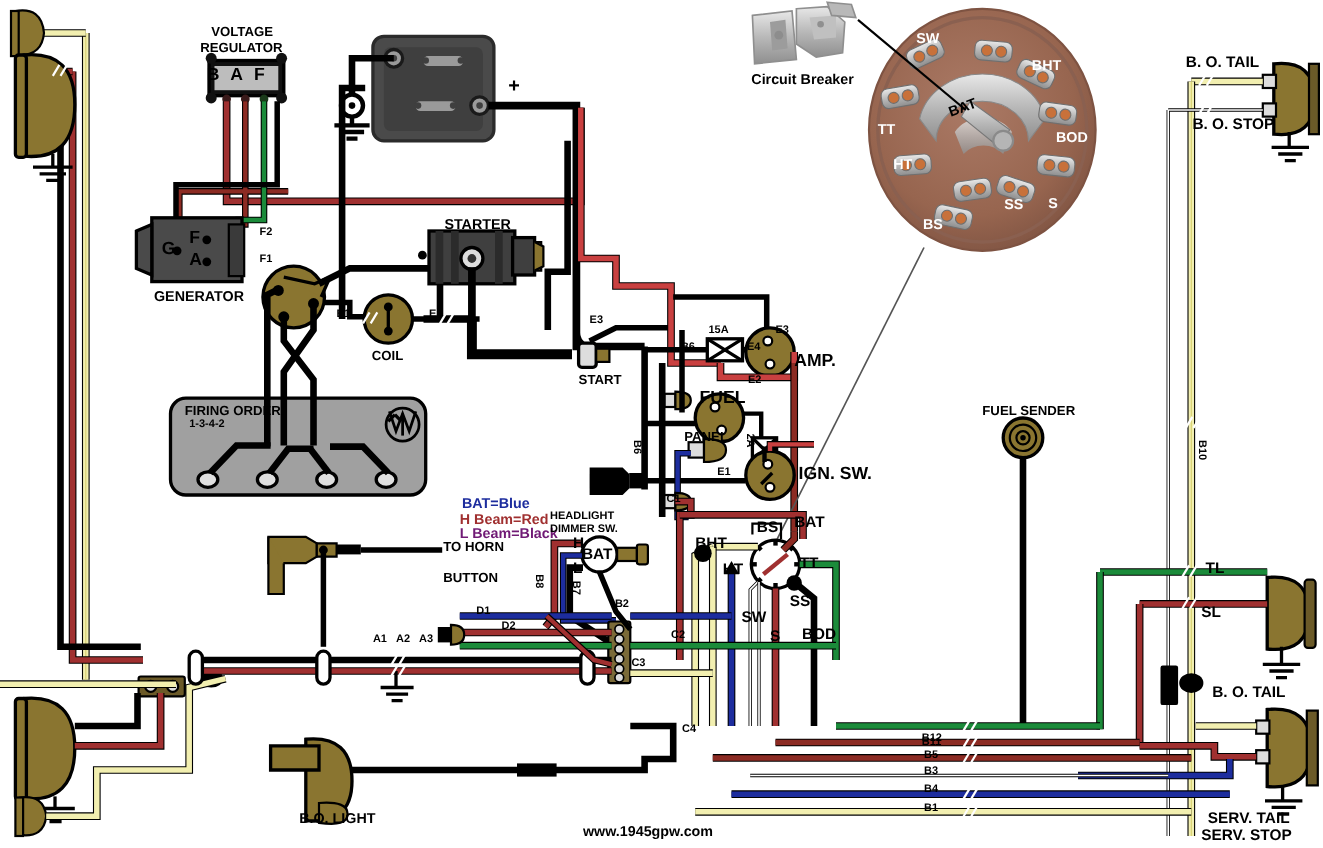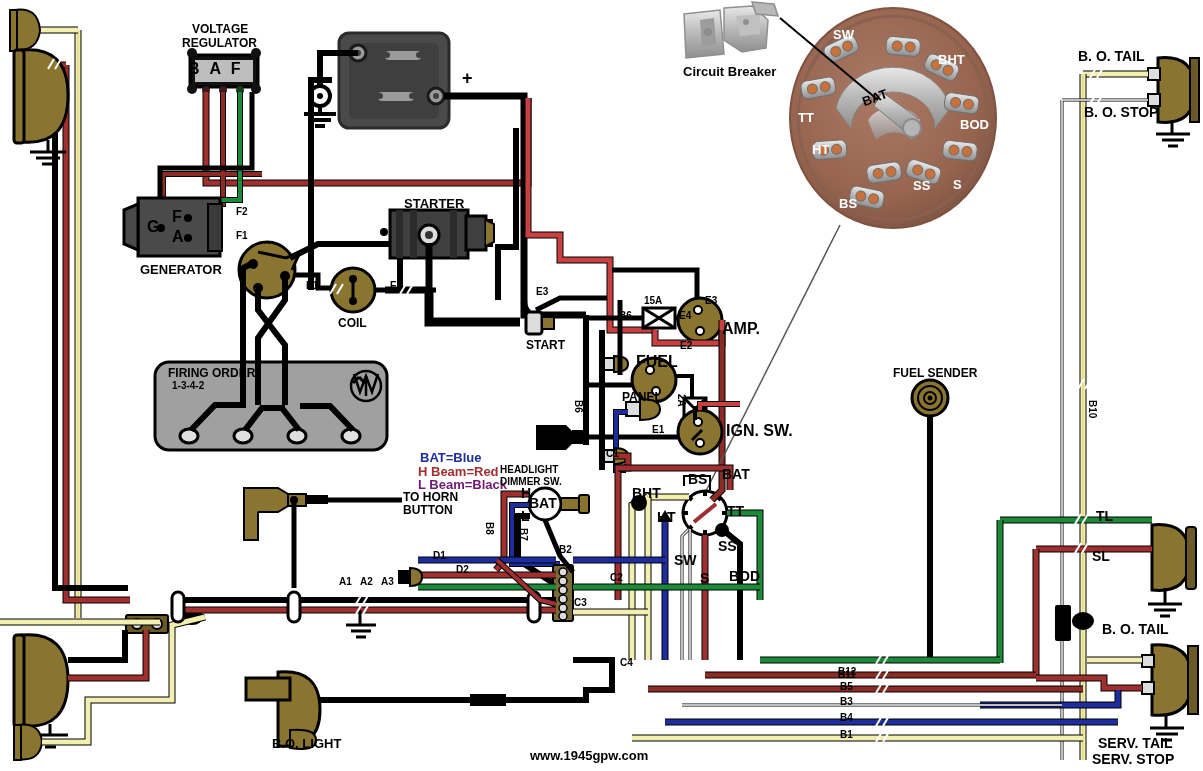--- a/index.html
+++ b/index.html
@@ -812,21 +812,21 @@
   <div class="lbl t12" style="position:absolute;left:420px;top:450px;color:#1d2d9e;">BAT=Blue</div>
   <div class="lbl t12" style="position:absolute;left:418px;top:464px;color:#a03030;">H Beam=Red</div>
   <div class="lbl t12" style="position:absolute;left:418px;top:477px;color:#701a75;">L Beam=Black</div>
   <div class="lbl t10" style="position:absolute;left:500px;top:464px;">HEADLIGHT</div>
   <div class="lbl t10" style="position:absolute;left:500px;top:476px;">DIMMER SW.</div>
   <div class="lbl t13" style="position:absolute;left:521px;top:485px;">H</div>
   <div class="lbl t13" style="position:absolute;left:529px;top:495px;">BAT</div>
   <div class="lbl t13" style="position:absolute;left:521px;top:508px;">L</div>
 
   <div class="lbl t11" style="position:absolute;left:403px;top:490px;">TO HORN</div>
-  <div class="lbl t11" style="position:absolute;left:403px;top:503px;">BUTTON</div>
+  <div class="lbl t11" style="position:absolute;left:403px;top:518px;">BUTTON</div>
 
   <div class="lbl t12" style="position:absolute;left:272px;top:736px;">B.O. LIGHT</div>
 
   <div class="lbl t13" style="position:absolute;left:1078px;top:48px;">B. O. TAIL</div>
   <div class="lbl t13" style="position:absolute;left:1084px;top:104px;">B. O. STOP</div>
 
   <div class="lbl t13" style="position:absolute;left:1096px;top:508px;">TL</div>
   <div class="lbl t13" style="position:absolute;left:1092px;top:548px;">SL</div>
   <div class="lbl t13" style="position:absolute;left:1102px;top:621px;">B. O. TAIL</div>
   <div class="lbl t13" style="position:absolute;left:1098px;top:735px;">SERV. TAIL</div>

